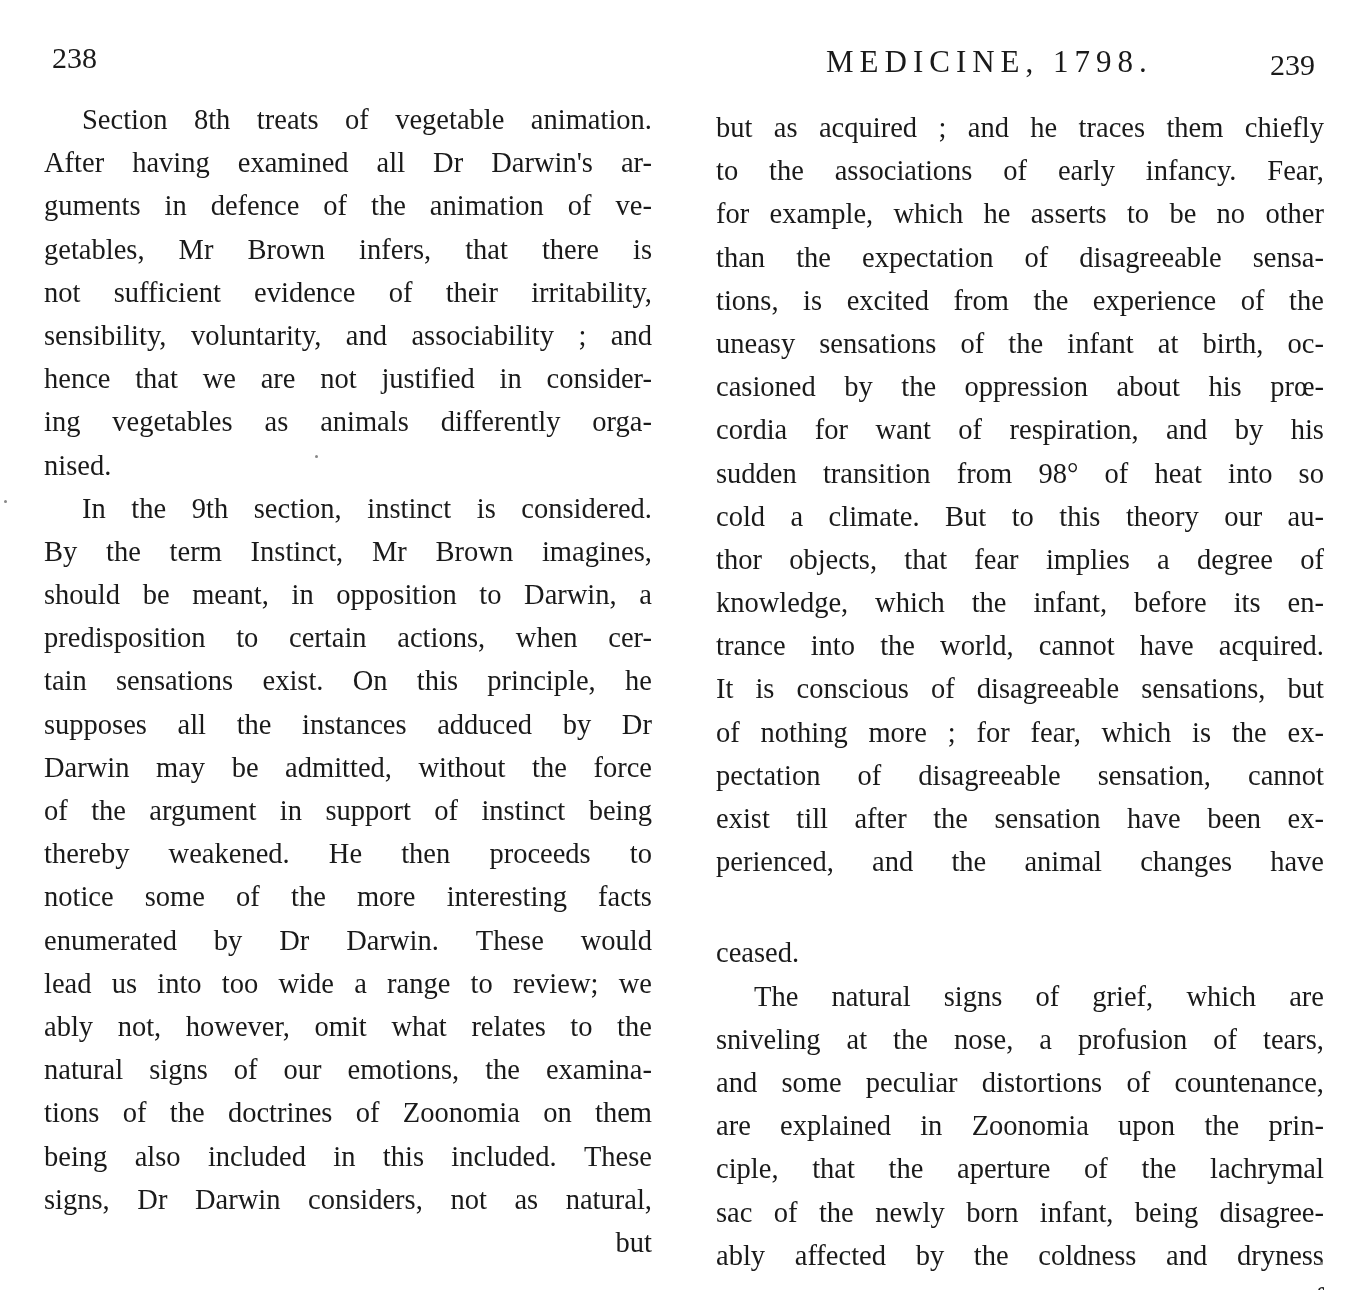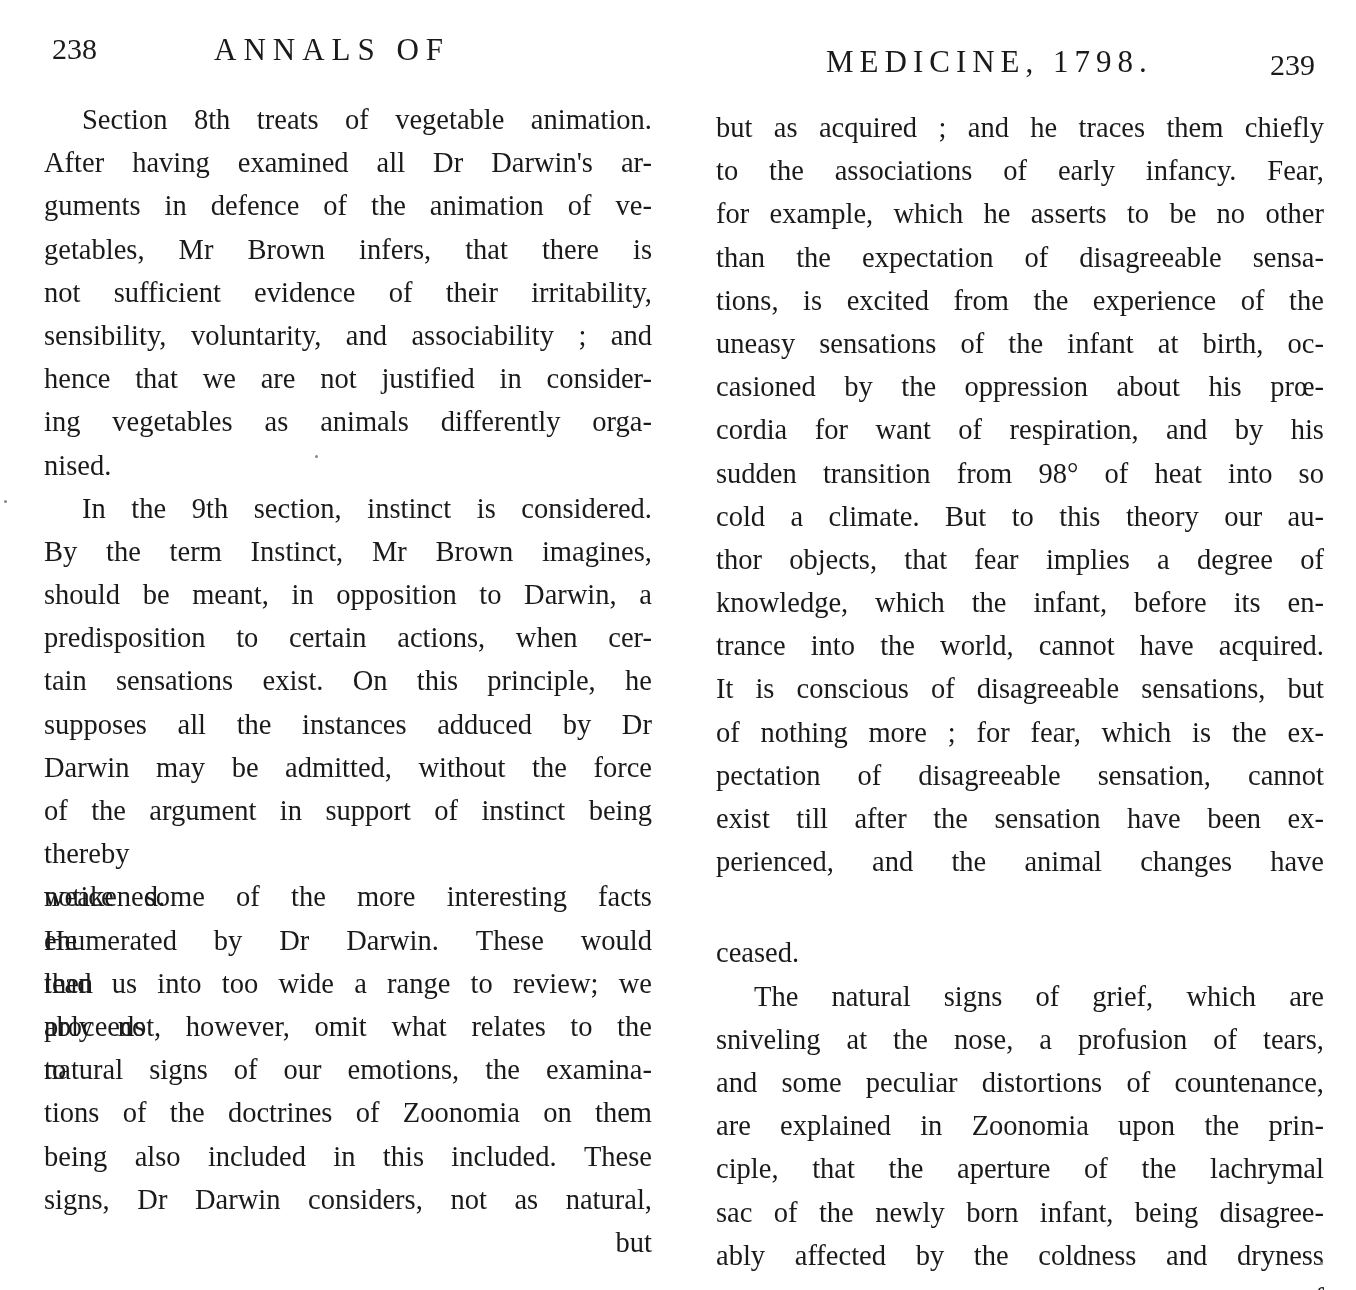--- a/index.html
+++ b/index.html
@@ -3,39 +3,38 @@
   <meta charset="utf-8">
   <style>
     html, body { margin:0; padding:0; background:#ffffff; }
     body { width:1356px; height:1290px; position:relative; overflow:hidden; color:#1a1a1a;
       font-family: "Liberation Serif", "DejaVu Serif", serif; }
     .page { position:absolute; top:0; height:1290px; }
     .page-left { left:0; width:678px; }
     .page-right { left:678px; width:678px; }
     .folio { position:absolute; font-size:30px; }
     .head-title { position:absolute; letter-spacing:7px; font-size:31px; }
-    .page-left .folio { left:52px; top:32px; }
+    .page-left .folio { left:52px; top:41px; }
     .page-left .head-title { left:214px; top:32px; }
     .page-right .head-title { left:148px; top:44px; letter-spacing:6px; }
     .page-right .folio { left:592px; top:48px; }
     .col { position:absolute; font-size:28.5px; line-height:43.2px; }
     .page-left .col { left:44px; top:98px; width:608px; }
     .page-right .col { left:38px; top:106px; width:608px; }
     .just { display:flex; justify-content:space-between; }
     .just.last { justify-content:flex-start; gap:9px; }
     .just.indent { padding-left:38px; }
     .just.right { justify-content:flex-end; }
     .speck { position:absolute; width:3px; height:3px; border-radius:50%; background:#888; }
   </style>
 </head>
 <body>
 
 <div class="page page-left">
   <div class="folio">238</div>
-  <div class="head-title">ANNALS OF</div>
   <div class="col">
       <div class="just indent" style="height: 43.2px; white-space: nowrap;">
         <span>Section</span>
         <span>8th</span>
         <span>treats</span>
         <span>of</span>
         <span>vegetable</span>
         <span>animation.</span>
       </div>
       <div class="just" style="height: 43.2px; white-space: nowrap;">
@@ -169,21 +168,21 @@
       <div class="just" style="height: 43.2px; white-space: nowrap;">
         <span>of</span>
         <span>the</span>
         <span>argument</span>
         <span>in</span>
         <span>support</span>
         <span>of</span>
         <span>instinct</span>
         <span>being</span>
       </div>
-      <div class="just" style="height: 43.2px; white-space: nowrap; flex-direction: column;">
+      <div class="just" style="height: 43.2px; white-space: nowrap;">
         <span>thereby</span>
         <span>weakened.</span>
         <span>He</span>
         <span>then</span>
         <span>proceeds</span>
         <span>to</span>
       </div>
       <div class="just" style="height: 43.2px; white-space: nowrap;">
         <span>notice</span>
         <span>some</span>

